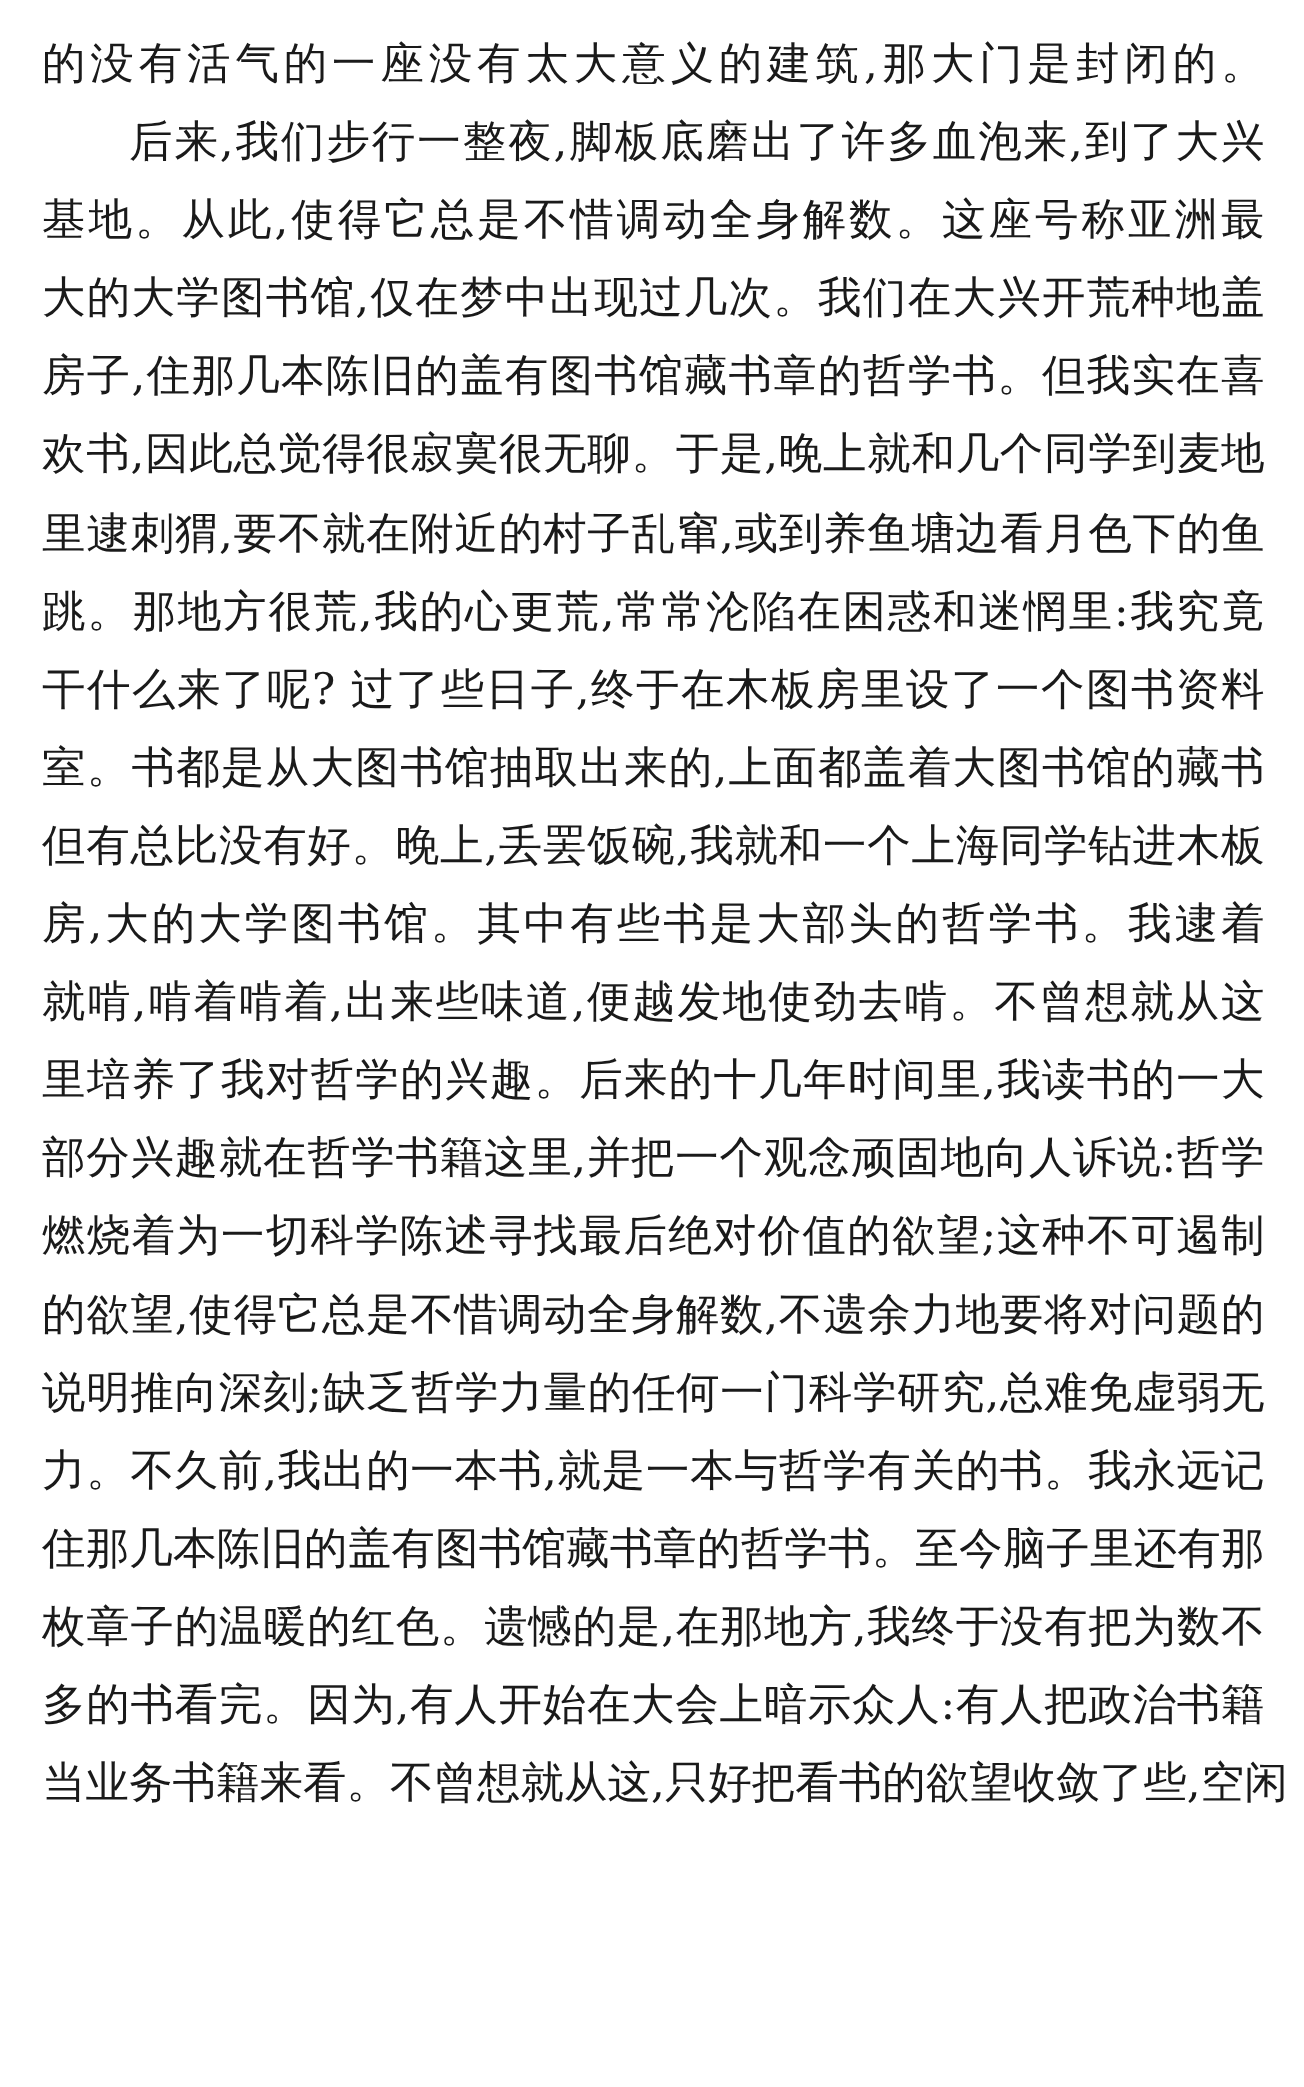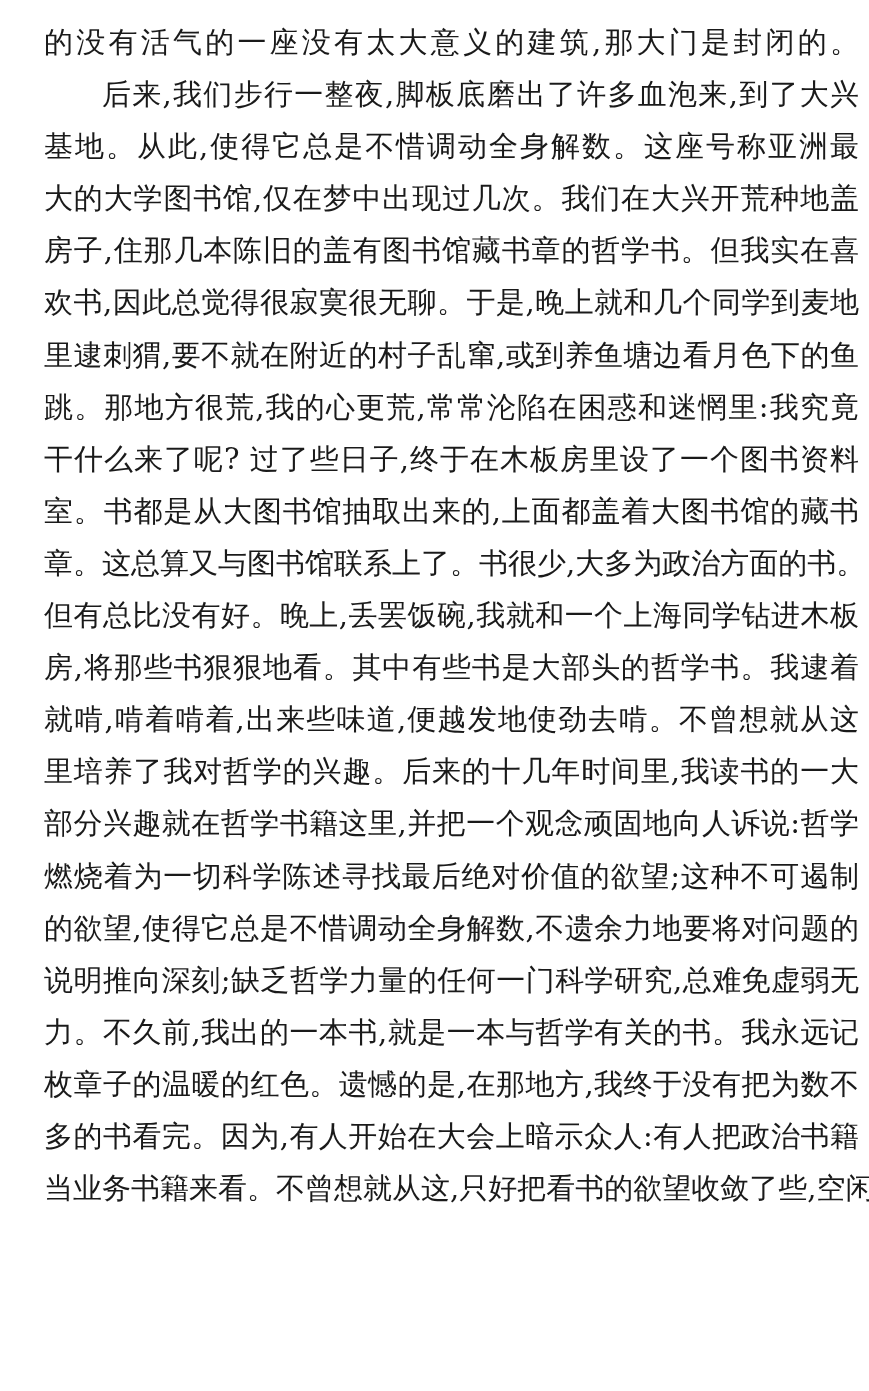--- a/index.html
+++ b/index.html
@@ -10,21 +10,21 @@
   body {
     width: 869px;
     height: 1391px;
     position: relative;
     overflow: hidden;
     color: #1a1a1a;
     font-family: "DejaVu Serif", "Liberation Serif", serif;
   }
   .page-body {
     position: absolute;
-    left: 44px;
+    left: 28px;
     top: 16px;
     width: 815px;
   }
   .line {
     height: 52.1px;
     line-height: 52.1px;
     font-size: 29px;
     white-space: nowrap;
     text-align: justify;
     text-align-last: justify;
@@ -68,30 +68,30 @@
   <div class="line">的没有活气的一座没有太大意义的建筑,那大门是封闭的。</div>
   <div class="line indent">后来,我们步行一整夜,脚板底磨出了许多血泡来,到了大兴</div>
   <div class="line">基地。从此,使得它总是不惜调动全身解数。这座号称亚洲最</div>
   <div class="line">大的大学图书馆,仅在梦中出现过几次。我们在大兴开荒种地盖</div>
   <div class="line">房子,住那几本陈旧的盖有图书馆藏书章的哲学书。但我实在喜</div>
   <div class="line">欢书,因此总觉得很寂寞很无聊。于是,晚上就和几个同学到麦地</div>
   <div class="line">里逮刺猬,要不就在附近的村子乱窜,或到养鱼塘边看月色下的鱼</div>
   <div class="line">跳。那地方很荒,我的心更荒,常常沦陷在困惑和迷惘里:我究竟</div>
   <div class="line">干什么来了呢? 过了些日子,终于在木板房里设了一个图书资料</div>
   <div class="line">室。书都是从大图书馆抽取出来的,上面都盖着大图书馆的藏书</div>
-  <div class="line">章。这总算又与图书馆联系上了。书很少,大多为政治方面的书。</div>
   <div class="line">但有总比没有好。晚上,丢罢饭碗,我就和一个上海同学钻进木板</div>
-  <div class="line">房,将那些书狠狠地看。其中有些书是大部头的哲学书。我逮着</div>
+  <div class="line">房,大的大学图书馆。其中有些书是大部头的哲学书。我逮着</div>
   <div class="line">就啃,啃着啃着,出来些味道,便越发地使劲去啃。不曾想就从这</div>
   <div class="line">里培养了我对哲学的兴趣。后来的十几年时间里,我读书的一大</div>
   <div class="line">部分兴趣就在哲学书籍这里,并把一个观念顽固地向人诉说:哲学</div>
   <div class="line">燃烧着为一切科学陈述寻找最后绝对价值的欲望;这种不可遏制</div>
   <div class="line">的欲望,使得它总是不惜调动全身解数,不遗余力地要将对问题的</div>
   <div class="line">说明推向深刻;缺乏哲学力量的任何一门科学研究,总难免虚弱无</div>
   <div class="line">力。不久前,我出的一本书,就是一本与哲学有关的书。我永远记</div>
+  <div class="line">住那几本陈旧的盖有图书馆藏书章的哲学书。至今脑子里还有那</div>
   <div class="line">枚章子的温暖的红色。遗憾的是,在那地方,我终于没有把为数不</div>
   <div class="line">多的书看完。因为,有人开始在大会上暗示众人:有人把政治书籍</div>
   <div class="line">当业务书籍来看。不曾想就从这,只好把看书的欲望收敛了些,空闲</div>
 </div>
 
 <div class="footer">
   <span class="page-number">38</span>
   <span class="divider"></span>
   <span class="running-title">水边的文字屋</span>
 </div>

